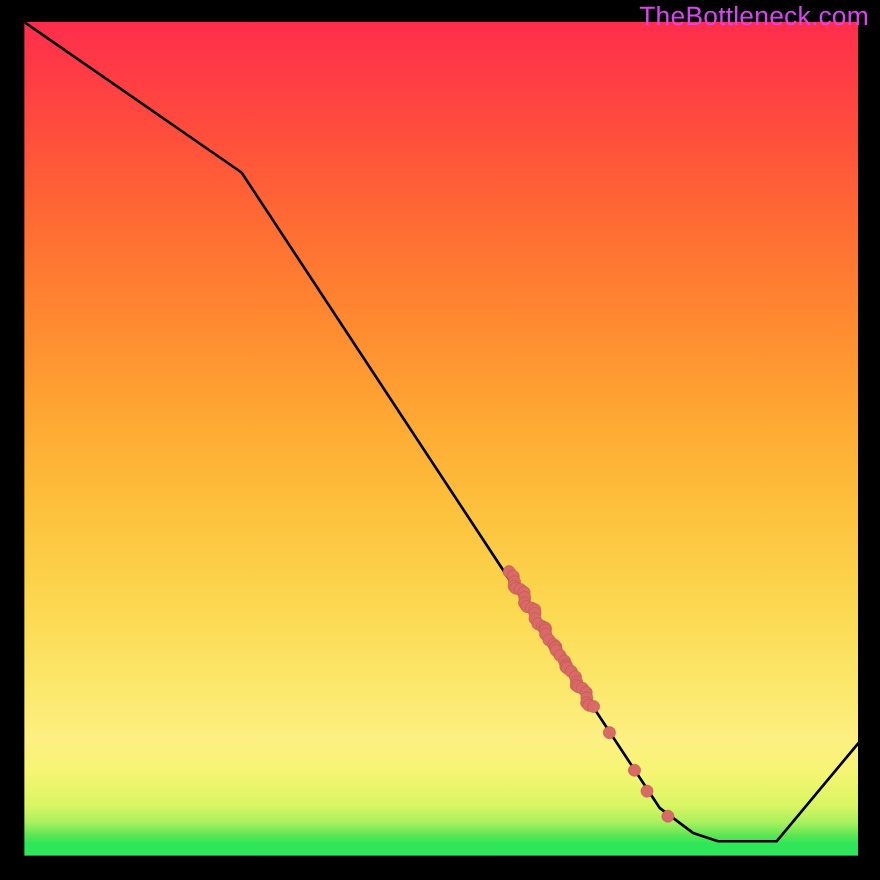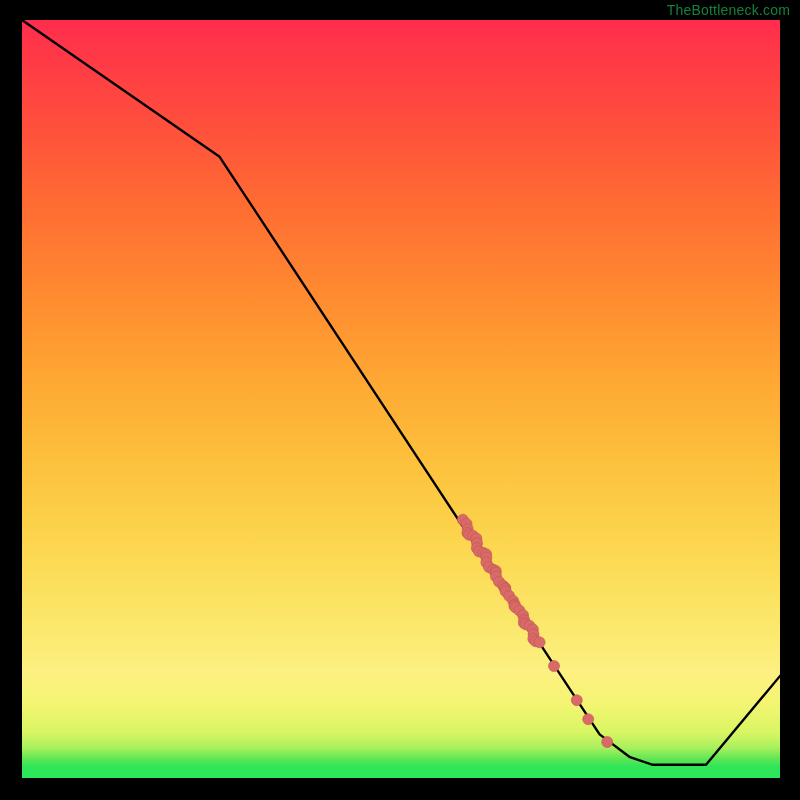--- a/index.html
+++ b/index.html
@@ -41,22 +41,22 @@
       #ff4a3e 88%,
       #ff2d4c 100%
     );
     box-sizing: border-box;
     overflow: hidden;
   }
   .watermark {
     position: absolute;
     top: 2px;
     right: 10px;
-    color: #15803d;
-    font-size: 14px;
+    color: #d946ef;
+    font-size: 24px;
     font-weight: 500;
     letter-spacing: 0.2px;
     z-index: 5;
   }
   svg.overlay {
     position: absolute;
     left: 0;
     top: 0;
     width: 760px;
     height: 760px;

